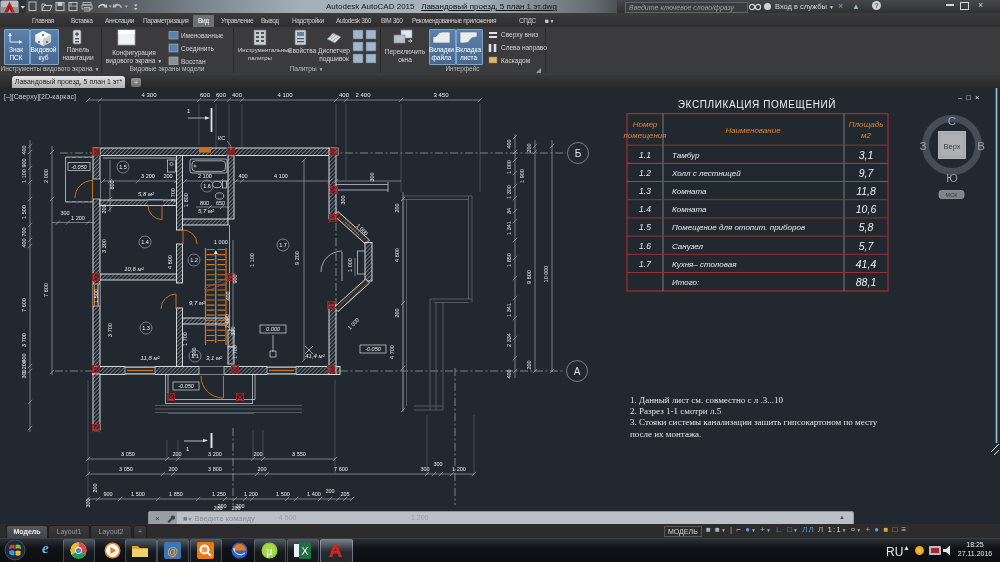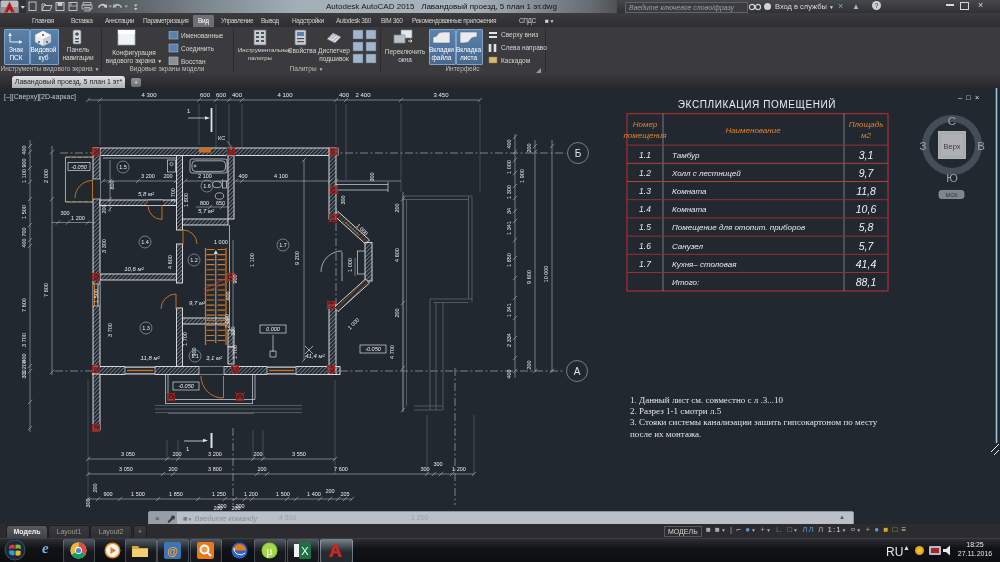--- a/index.html
+++ b/index.html
@@ -3,21 +3,21 @@
 <meta charset="utf-8">
 <style>
   html,body{margin:0;padding:0;}
   body{width:1000px;height:562px;overflow:hidden;position:relative;
        font-family:"Liberation Sans",sans-serif;background:#212830;}
   .abs{position:absolute;}
   
   #titlebar{left:0;top:0;width:1000px;height:13px;
     background:linear-gradient(90deg,#3f4144 0px,#4a4d50 90px,#7a848b 200px,#a4afb7 300px,#a8b3bb 470px,#666d72 590px,#3d3f41 635px,#36373a 1000px);}
   #title-text{left:326px;top:2px;font-size:8px;color:#16181a;}
-  #title-text b{font-weight:normal;color:#101214;}
+  #title-text b{font-weight:normal;color:#101214;text-decoration:underline;}
   
   #menurow{left:0;top:13px;width:1000px;height:14px;background:linear-gradient(#3b3b3d,#2e2e30);}
   .mtab{position:absolute;top:15px;height:12px;line-height:12px;font-size:6.5px;letter-spacing:-0.4px;color:#cfcfcf;}
   .mtab.act{background:#6d7175;color:#ffffff;padding:0 5px;border-radius:1px 1px 0 0;}
   
   #ribbon{left:0;top:27px;width:1000px;height:48px;background:#3b3b3d;}
   .rsep{position:absolute;top:1px;width:1px;height:45px;background:#2a2a2c;}
   .plabel{position:absolute;top:38px;width:100px;text-align:center;font-size:6.5px;color:#bdbdbd;}
   .bluebtn{position:absolute;background:linear-gradient(#5b82ad,#46688f);border:1px solid #7fa3c8;border-radius:1px;}
   .rlbl{position:absolute;font-size:6.5px;color:#d6d6d6;text-align:center;line-height:7.5px;}
@@ -708,21 +708,21 @@
 <text x="218" y="510" text-anchor="middle" class="dts">200</text>
     <text x="236" y="510" text-anchor="middle" class="dts">200</text>
 </svg>
 
 <div id="cmdbar" class="abs">
     <div id="cmdcap" class="abs"></div>
   <div class="abs" style="left:6px;top:2px;font-size:8px;color:#3a3f44;">×</div>
   <svg class="abs" style="left:17px;top:3px" width="9" height="8">
       <path d="M1.5 6.5 L5 3 a2 2 0 1 1 1.5 1.5 L3 8 Z" fill="#3a3f44"></path>
     </svg>
-  <div class="abs" style="left:34px;top:2px;font-size:7.5px;color:#787e84;">■<span style="font-size:5px">▼</span> <span style="font-style:italic;color:#8a9096;">Введите команду</span></div>
+  <div class="abs" style="left:34px;top:2px;font-size:7.5px;color:#787e84;">■<span style="font-size:5px">▼</span> <span style="color:#8a9096;">Введите команду</span></div>
   <div class="abs" style="left:130px;top:2px;font-size:7px;color:#9aa0a6;">4 500</div>
   <div class="abs" style="left:262px;top:2px;font-size:7px;color:#9aa0a6;">1 200</div>
   <div class="abs" style="left:690px;top:2px;font-size:6px;color:#4a4f54;">▲</div>
 </div>
 
 <div id="statusbar" class="abs"></div>
 <div class="ltab" style="left:6px;width:40px;background:linear-gradient(#55595d,#404447);color:#f0f0f0;font-weight:bold;">Модель</div>
 <div class="ltab" style="left:48px;width:40px;">Layout1</div>
 <div class="ltab" style="left:90px;width:40px;">Layout2</div>
 <div class="ltab" style="left:133px;width:12px;">+</div>

